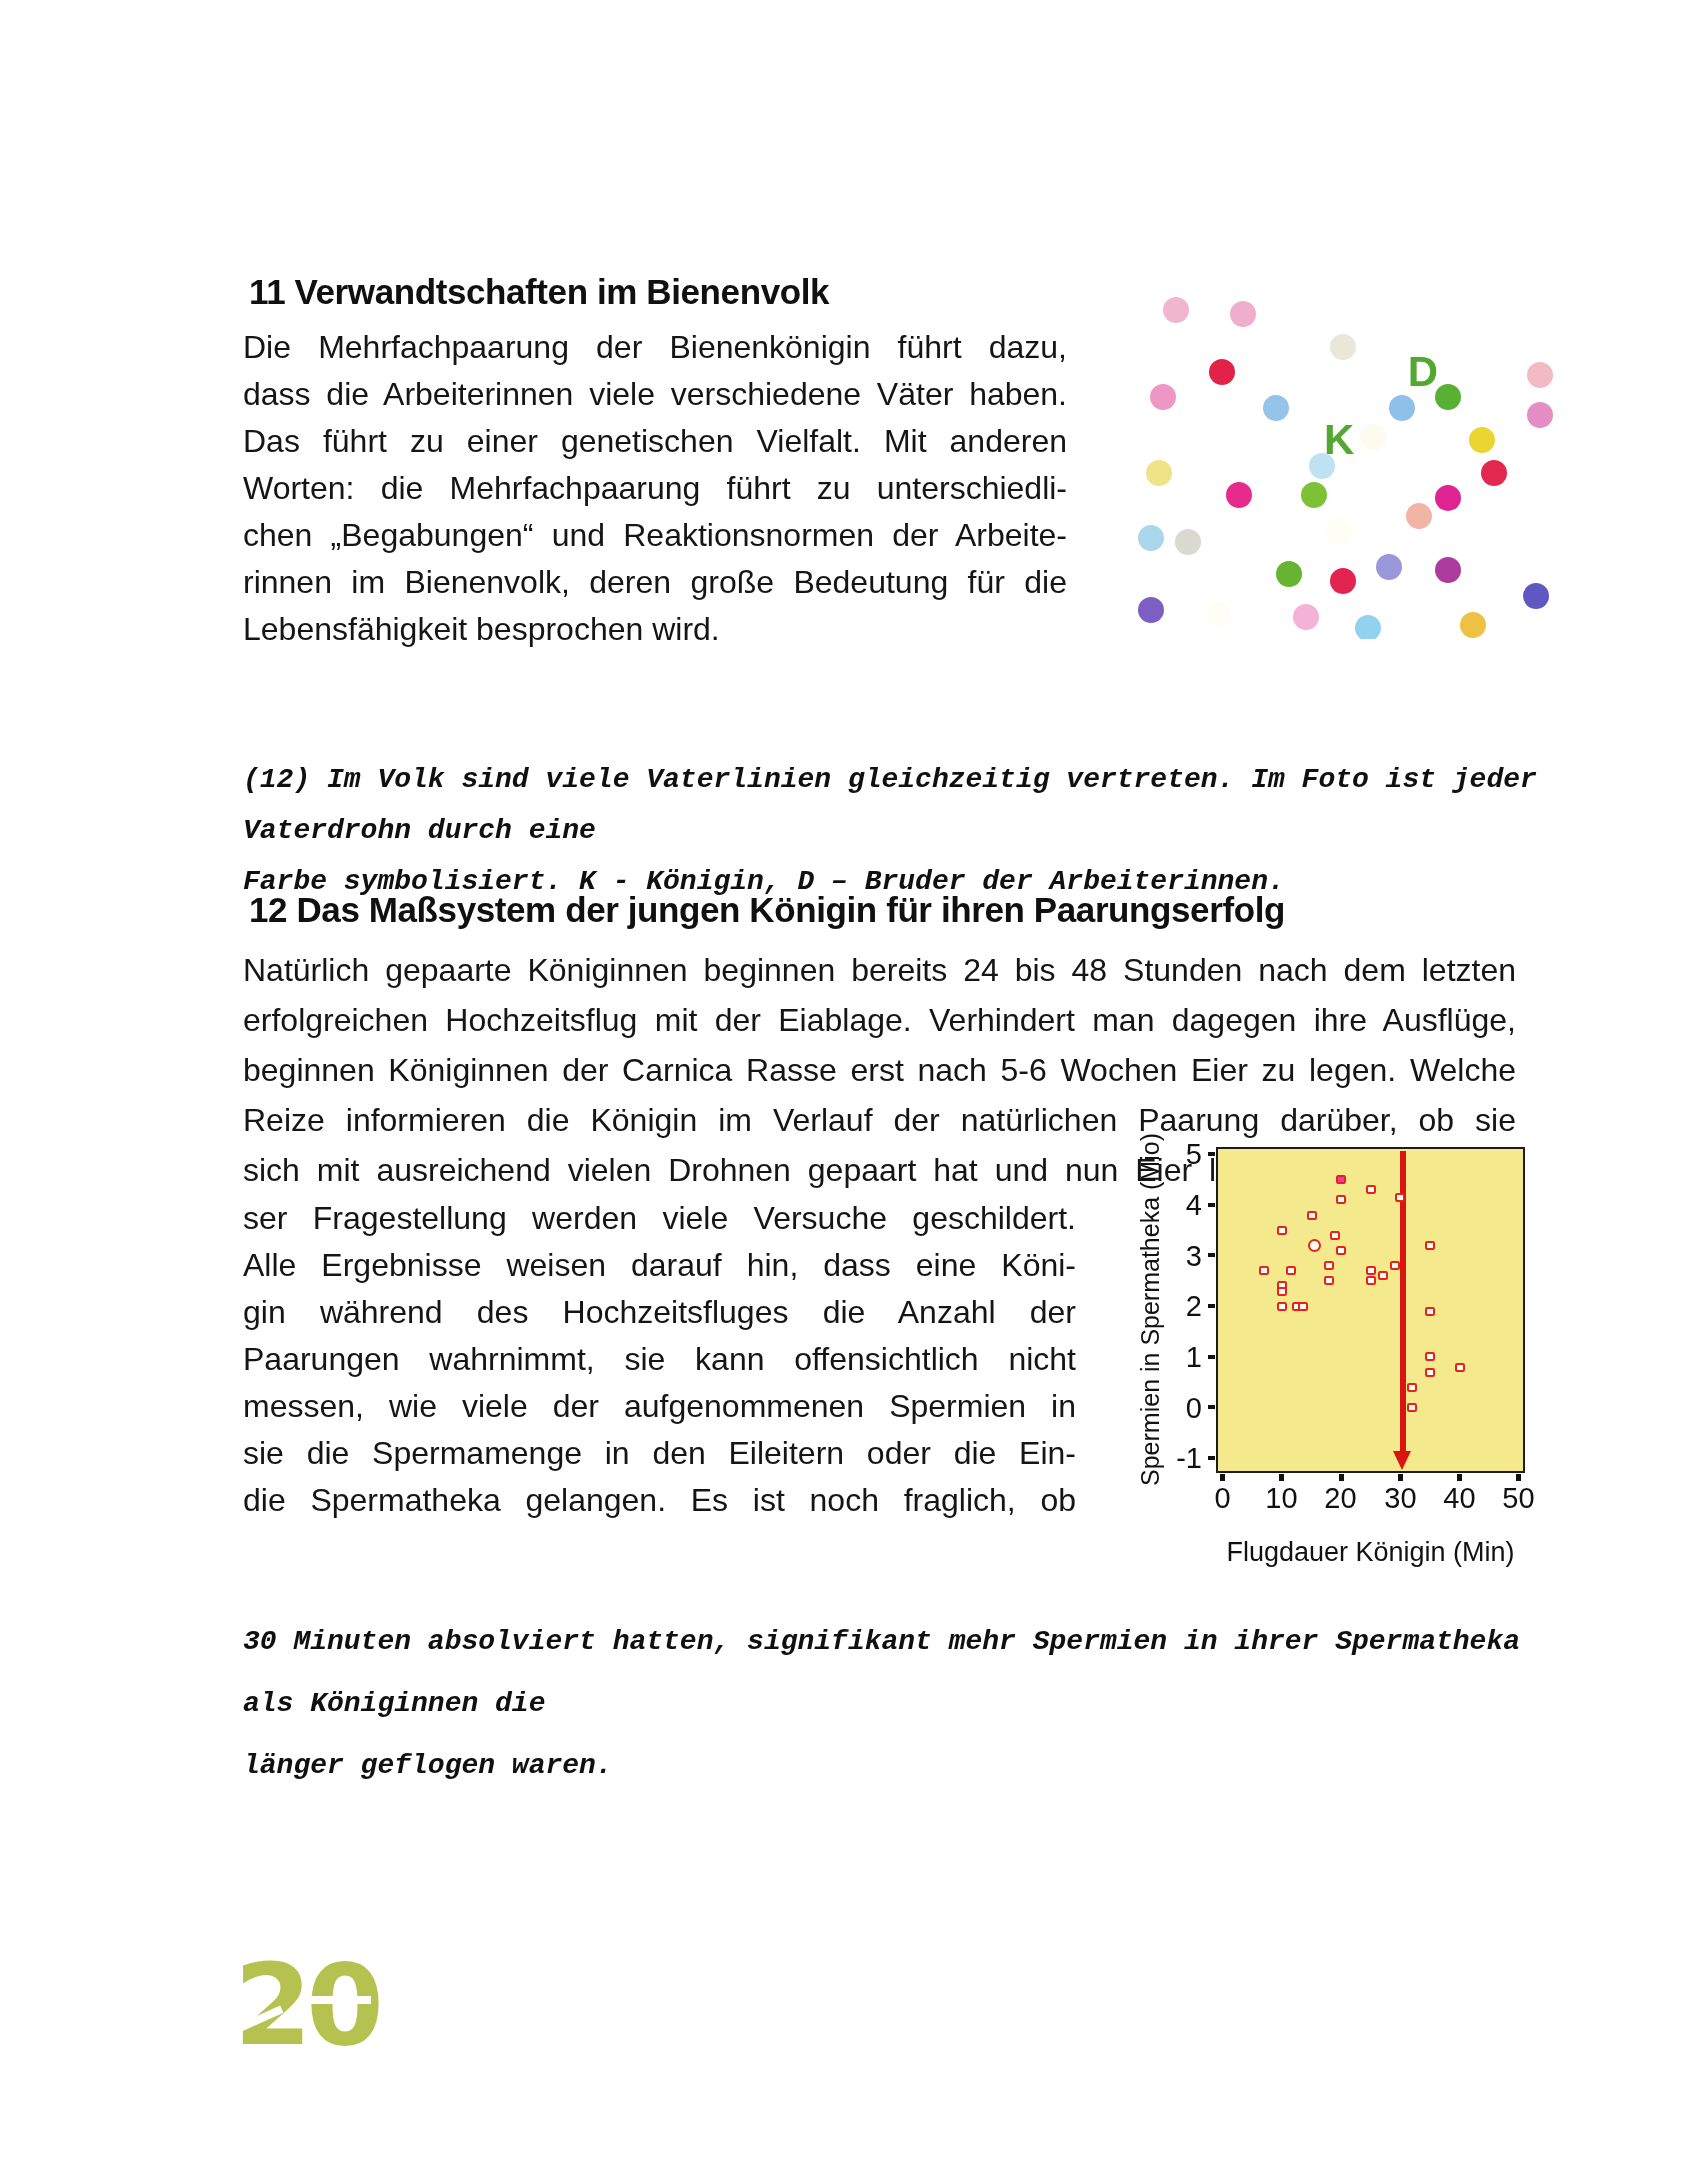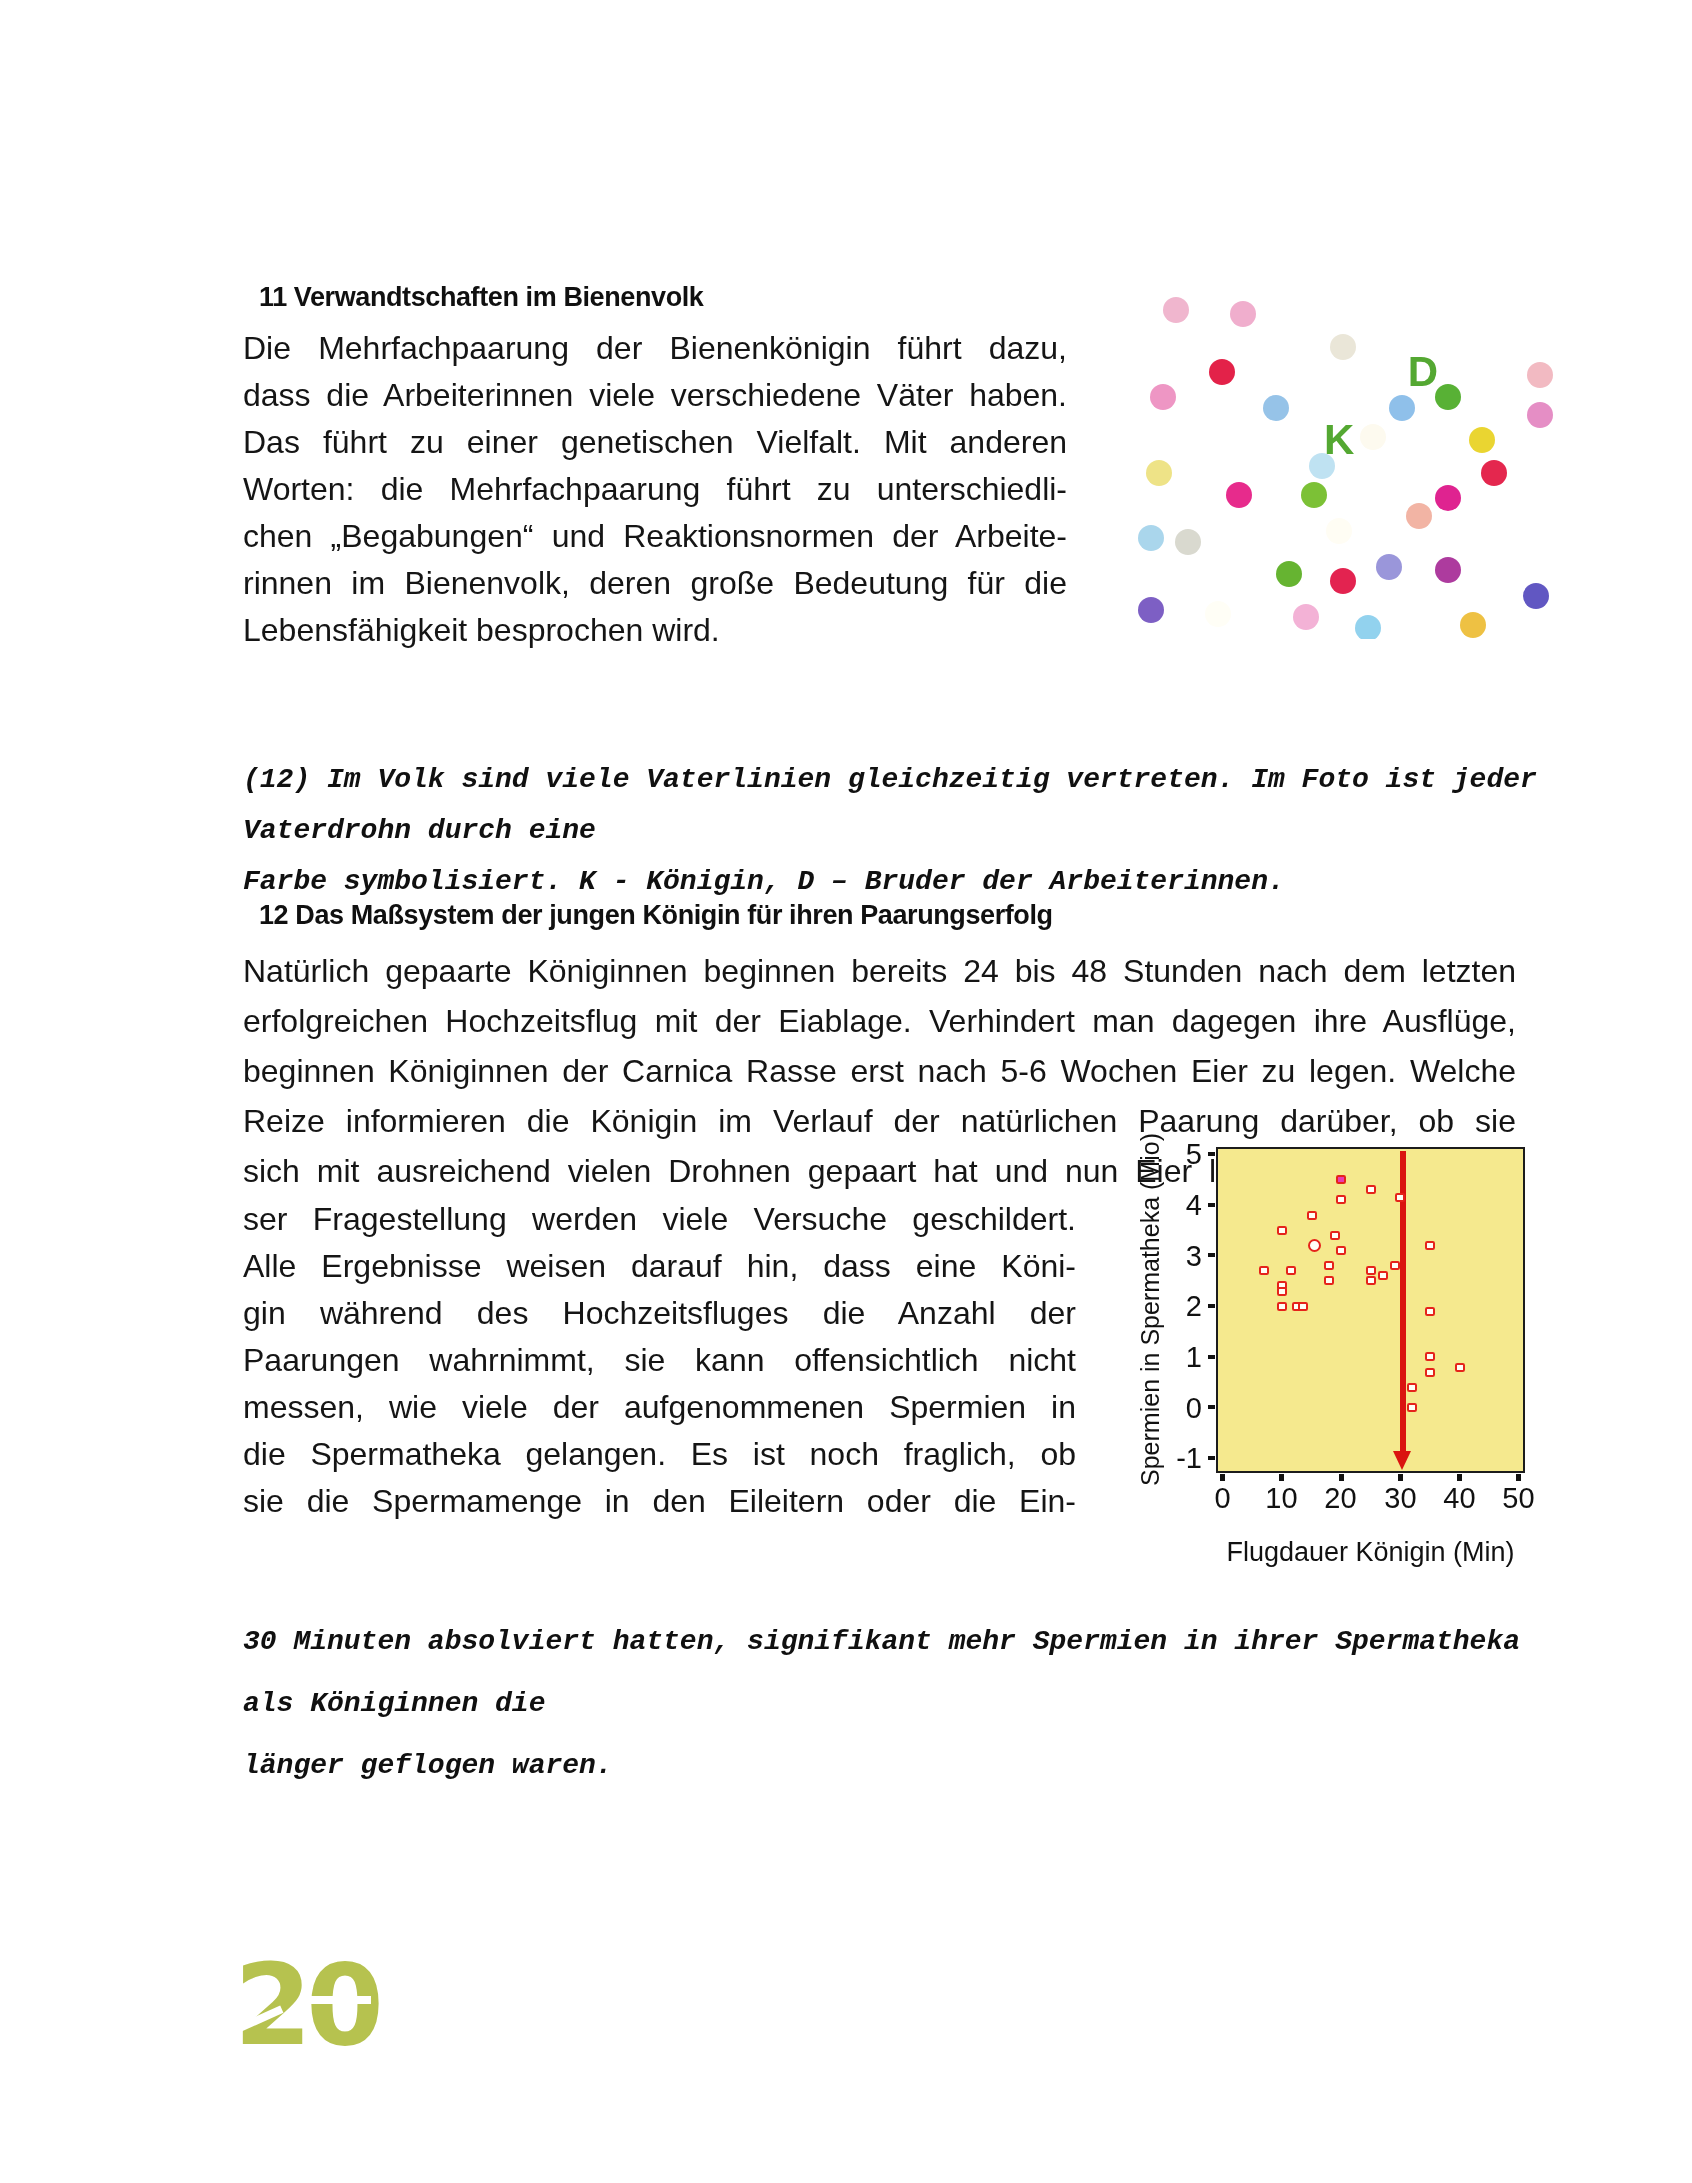--- a/index.html
+++ b/index.html
@@ -1,21 +1,21 @@
 <!DOCTYPE html>
 <html style="font-size:12px"><head>
 <meta charset="utf-8">
 <style>
   html,body{margin:0;padding:0;background:#ffffff;}
   .page{position:relative;width:1693px;height:2183px;background:#ffffff;overflow:hidden;
         font-family:"Liberation Sans",sans-serif;color:#111;}
 
   
   .sec{position:absolute;}
-  .sec h2{margin:16px;font-size:27px;font-weight:700;letter-spacing:-0.4px;color:#101010;}
+  .sec h2{margin:6px;font-size:35px;font-weight:700;letter-spacing:-0.4px;color:#101010;}
   .bodytext{font-size:32px;line-height:47px;color:#151515;}
   .bodytext .jline{text-align:justify;text-align-last:justify;}
   .bodytext .lline{text-align:left;}
   .sec11-block{left:243px;top:266px;width:824px;}
   .sec11-block h2{margin-bottom:12px;}
 
   .caption{position:absolute;font-style:italic;font-weight:700;font-size:28px;color:#101010;}
   .cap12{left:243px;top:726px;width:1313px;line-height:51px;}
   .cap13{left:243px;top:1583px;width:1328px;line-height:62px;}
   .caption .capline{display:block;font-family:Liberation Mono, monospace;}
@@ -138,22 +138,22 @@
       <div class="jline">beginnen Königinnen der Carnica Rasse erst nach 5-6 Wochen Eier zu legen. Welche</div>
       <div class="jline">Reize informieren die Königin im Verlauf der natürlichen Paarung darüber, ob sie</div>
       <div class="jline">sich mit ausreichend vielen Drohnen gepaart hat und nun Eier legen kann? Zu die-</div>
     </div>
     <div class="bodytext narrowcol">
       <div class="jline">ser Fragestellung werden viele Versuche geschildert.</div>
       <div class="jline">Alle Ergebnisse weisen darauf hin, dass eine Köni-</div>
       <div class="jline">gin während des Hochzeitsfluges die Anzahl der</div>
       <div class="jline">Paarungen wahrnimmt, sie kann offensichtlich nicht</div>
       <div class="jline">messen, wie viele der aufgenommenen Spermien in</div>
+      <div class="jline">sie die Spermamenge in den Eileitern oder die Ein-</div>
       <div class="jline">die Spermatheka gelangen. Es ist noch fraglich, ob</div>
-      <div class="jline">sie die Spermamenge in den Eileitern oder die Ein-</div>
     </div>
   </section>
 
   <figure class="chart">
     <div class="ylabel-wrap">
       <span>Spermien in Spermatheka (Mio)</span>
     </div>
     <div class="plot" id="plot" style="background: rgb(245, 233, 142);">
         <div class="ytick" style="top: 3px;"></div>
         <div class="ylab" style="top: -10.6px;">5</div>

